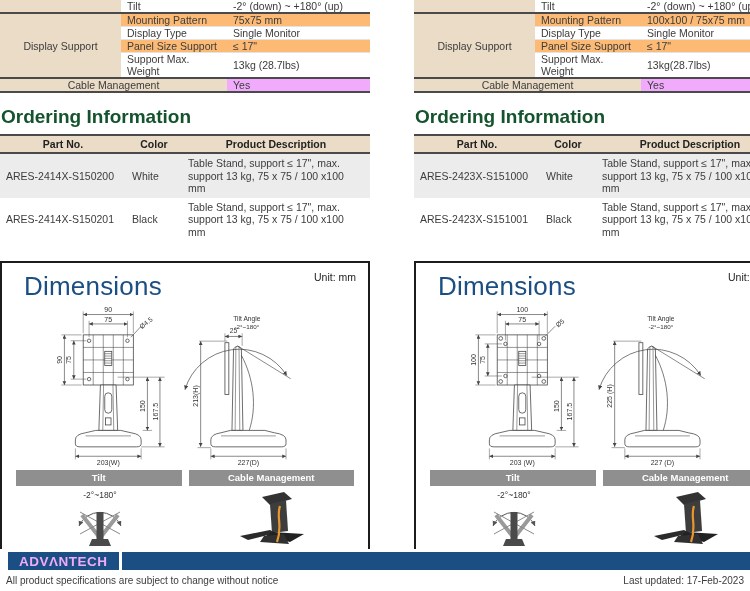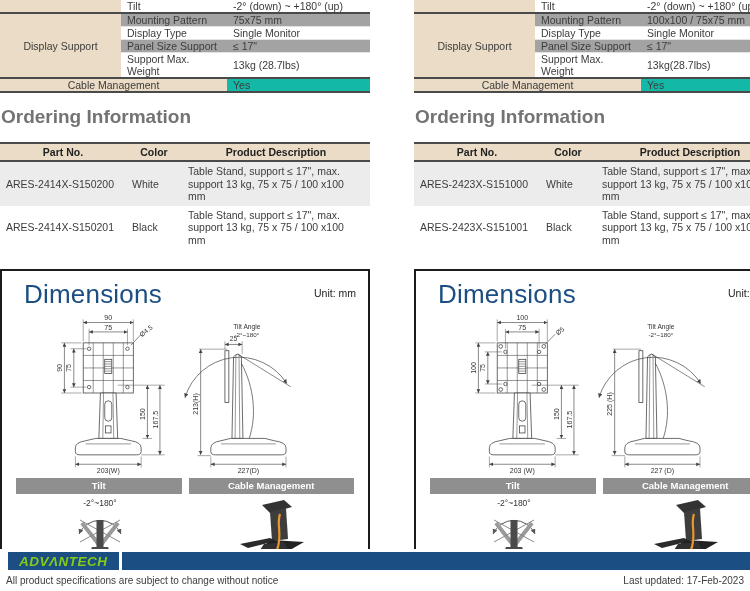--- a/index.html
+++ b/index.html
@@ -7,48 +7,48 @@
     font-family:"Liberation Sans","DejaVu Sans",sans-serif; }
   body { position:relative; }
   .cols { display:grid; grid-template-columns:370px 370px; column-gap:10px;gap:44px; }
   
   table.spec { width:100%; border-collapse:collapse; font-size:10.5px; color:#3c3c3c; table-layout:fixed; }
   table.spec td { height:13px; line-height:12px; padding:0 6px; vertical-align:middle;
     border-bottom:1px solid #e3e3e3; }
   table.spec .glabel { background:#eadcc6; width:121px;text-align:center; }
   table.spec .attr  { width:106px; }
   table.spec tr.tilt td { border-bottom:2px solid #4a4a4a; }
-  table.spec tr.stripe td:not(.glabel) { background:#a3a3a3; }
+  table.spec tr.stripe td:not(.glabel) { background:#fdba74; }
   table.spec tr.cable td { border-top:2px solid #4a4a4a; border-bottom:2px solid #4a4a4a; }
-  table.spec tr.cable .val { background:#14b8a6; }
+  table.spec tr.cable .val { background:#f0abfc; }
   
-  h2.ord-title { margin:13px 0 14px 1px; font-size:19px; letter-spacing:0; color:#737373; }
+  h2.ord-title { margin:13px 0 6px 1px; font-size:19px; letter-spacing:0; color:#14532d; }
   table.ord { width:100%; border-collapse:collapse; font-size:10.5px; color:#3c3c3c; table-layout:fixed; }
   table.ord th { background:#eadcc6; color:#222; text-align:center; font-size:10.5px;
     padding:2px 6px; height:15px; border-top:2px solid #4a4a4a; border-bottom:2px solid #4a4a4a; }
   table.ord td { padding:3px 6px; vertical-align:middle; line-height:12.5px; }
   table.ord tr.stripe td { background:#ececec; }
   table.ord .c-part { width:126px; }
   table.ord .c-color { width:56px; }
   
   .dimbox { margin-top:20px; border:2px solid #1c1c1c; height:296px; padding:8px 12px 6px; background:#fff; }
   .dim-head { display:flex; justify-content:space-between; align-items:flex-start; }
   .dim-title { font-size:26px; color:#1b4e82; letter-spacing:.2px; margin-left:10px; }
-  .dim-unit { font-size:10.5px; color:#222; margin-top:8px; }
+  .dim-unit { font-size:10.5px; color:#222; }
   svg.draw { display:block; width:100%; height:166px; }
   .bars { display:flex; gap:7px; margin:2px 2px 0; }
   .bars .bar-label { flex:1; background:#8f8f8f; color:#fff; font-weight:bold; font-size:9.5px;
     text-align:center; padding:2px 0 3px; }
   .minis { display:flex; margin-top:2px; }
   .minis > div { flex:1; display:flex; align-items:center; justify-content:center; }
   
   .footer { position:absolute; left:0; right:0; bottom:0; height:42px; background:#fff; }
   .fbar { position:absolute; left:8px; right:0; bottom:21px; height:18px; display:flex; }
-  .flogo { background:#1b4e82; color:#84cc16; font-weight:bold; font-size:13.5px; letter-spacing:.5px;
-    display:flex; align-items:center; padding:0 11px; margin-right:3px;font-style:italic; }
+  .flogo { background:#1b4e82; color:#f0abfc; font-weight:bold; font-size:13.5px; letter-spacing:.5px;
+    display:flex; align-items:center; padding:0 11px; margin-right:3px; }
   .fbar-rest { flex:1; background:#1b4e82; }
   .fnotes { position:absolute; left:6px; right:6px; bottom:5px; display:flex;
     justify-content:space-between; font-size:10px; color:#3c3c3c; }
   text { font-family:"Liberation Sans","DejaVu Sans",sans-serif; }
 </style>
 </head>
 <body>
 
 <div class="cols">
 

